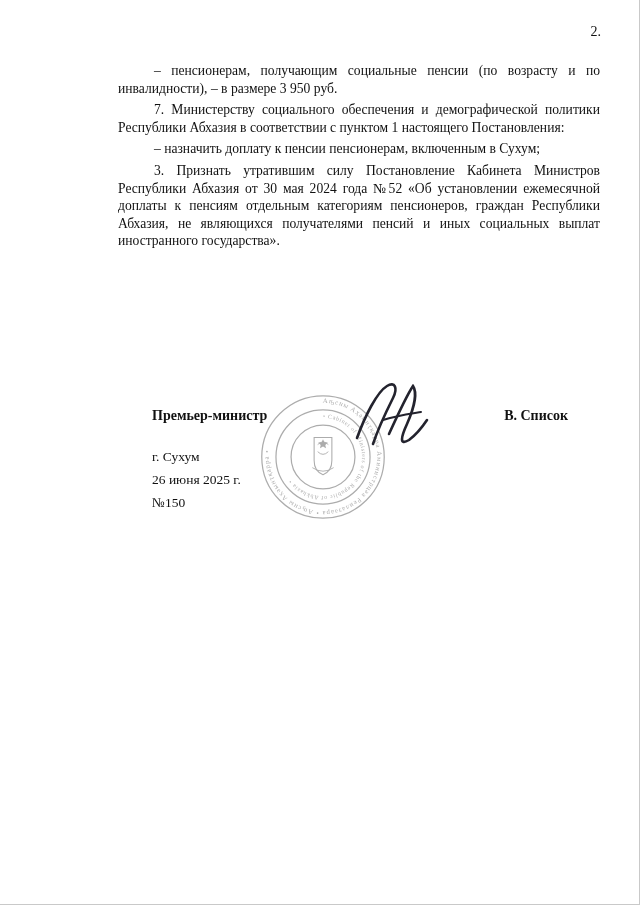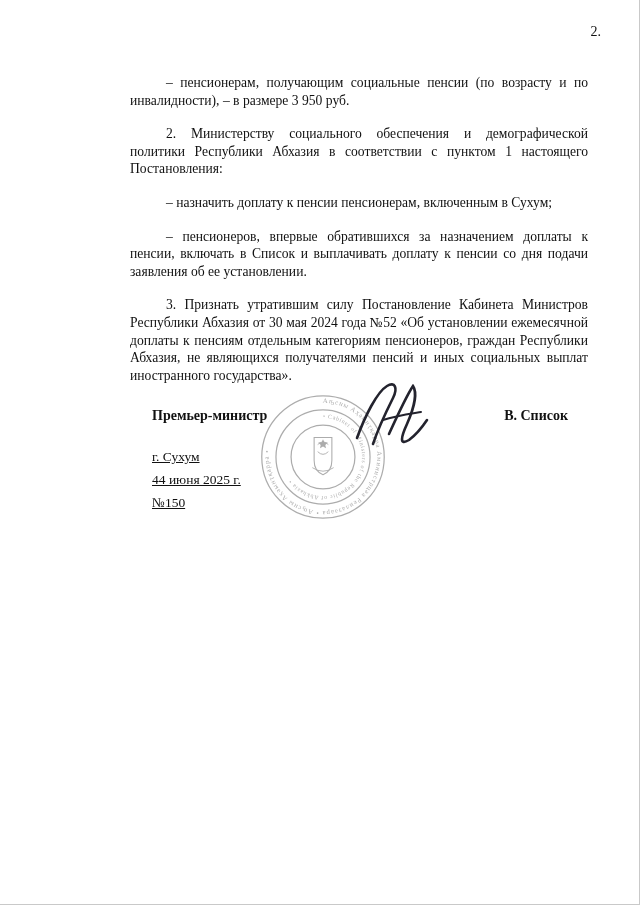--- a/index.html
+++ b/index.html
@@ -26,40 +26,40 @@
     position: absolute;
     top: 58px;
     left: 114px;
     width: 490px;
     font-size: 13.6px;
     line-height: 17.6px;
     text-align: justify;
   }
   .body-text p {
     text-indent: 36px;
-    margin: 16px;
+    margin: 4px;
   }
   .sig-row {
     position: absolute;
     top: 408px;
     left: 152px;
     width: 416px;
     display: flex;
     justify-content: space-between;
     font-weight: bold;
     font-size: 14px;
     text-align: center;
   }
   .footer-block {
     position: absolute;
     top: 449px;
     left: 152px;
     font-size: 13.5px;
   }
-  .footer-block > div { margin-bottom: 7px; text-decoration: underline; }
+  .footer-block > div { margin-bottom: 7px; }
   .seal {
     position: absolute;
     left: 252px;
     top: 386px;
     opacity: 0.85;
   }
   .signature {
     position: absolute;
     left: 343px;
     top: 376px;
@@ -67,34 +67,33 @@
 </style>
 </head>
 <body>
 
 <div class="page">
 
   <div class="page-number">2.</div>
 
   <div class="body-text">
     <p>– пенсионерам, получающим социальные пенсии (по возрасту и по инвалидности), – в размере 3 950 руб.</p>
-    <p>2. Министерству социального обеспечения и демографической политики Республики Абхазия в соответствии с пунктом 1 настоящего Постановления:</p>
+    <p>7. Министерству социального обеспечения и демографической политики Республики Абхазия в соответствии с пунктом 1 настоящего Постановления:</p>
     <p>– назначить доплату к пенсии пенсионерам, включенным в Сухум;</p>
-    <p>– пенсионеров, впервые обратившихся за назначением доплаты к пенсии, включать   в Список и выплачивать доплату к пенсии со дня подачи заявления об ее установлении.</p>
     <p>3. Признать утратившим силу Постановление Кабинета Министров Республики Абхазия от 30 мая 2024 года №52 «Об установлении ежемесячной доплаты к пенсиям отдельным категориям пенсионеров, граждан Республики Абхазия, не являющихся получателями пенсий и иных социальных выплат иностранного государства».</p>
   </div>
 
   <div class="sig-row">
     <span>Премьер-министр</span>
     <span>В. Список</span>
   </div>
 
   <div class="footer-block">
     <div>г. Сухум</div>
-    <div>44 июня 2025 г.</div>
+    <div>26 июня 2025 г.</div>
     <div>№150</div>
   </div>
 
   <svg class="seal" width="142" height="142" viewBox="0 0 160 160">
     <g fill="none" stroke="#9e9e9e" stroke-width="1.4">
       <circle cx="80" cy="80" r="69"></circle>
       <circle cx="80" cy="80" r="53"></circle>
       <circle cx="80" cy="80" r="36"></circle>
     </g>
     <defs>

